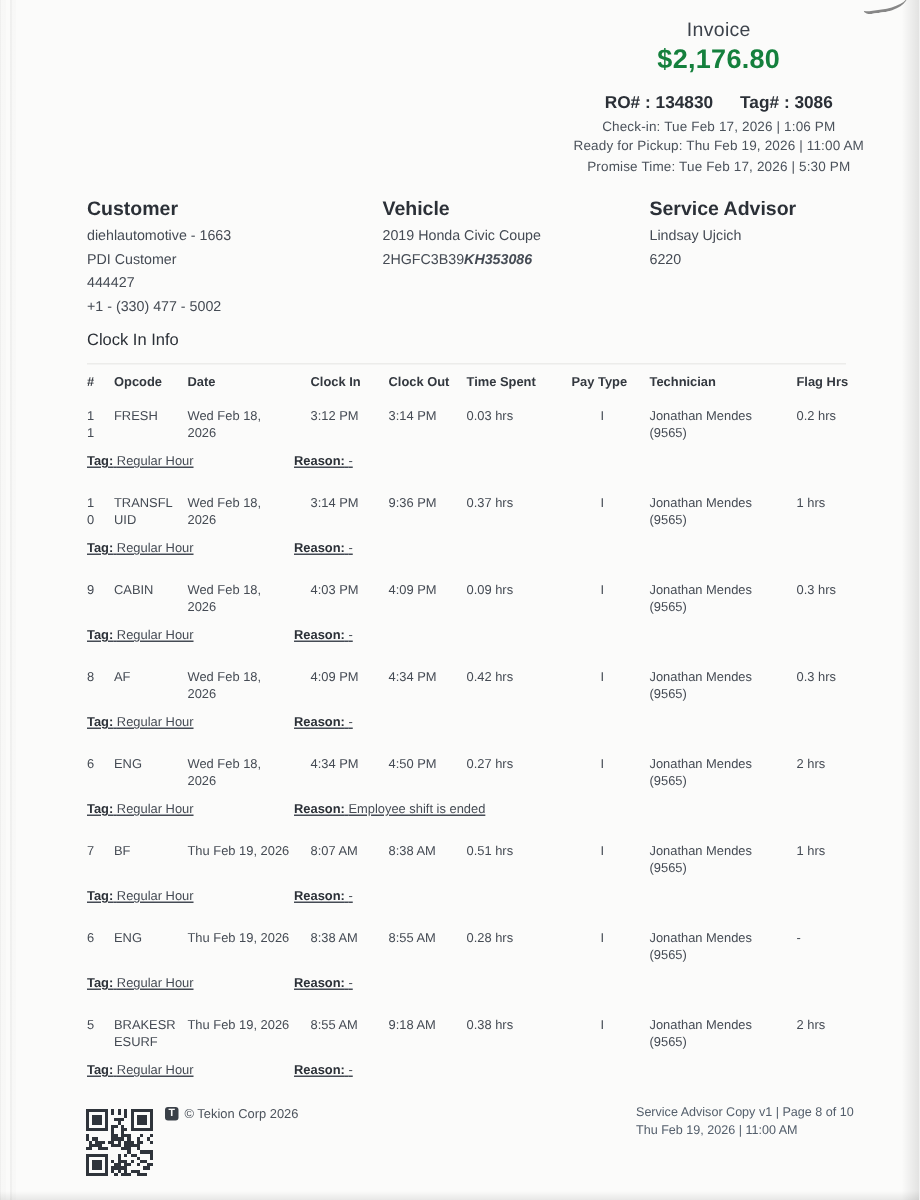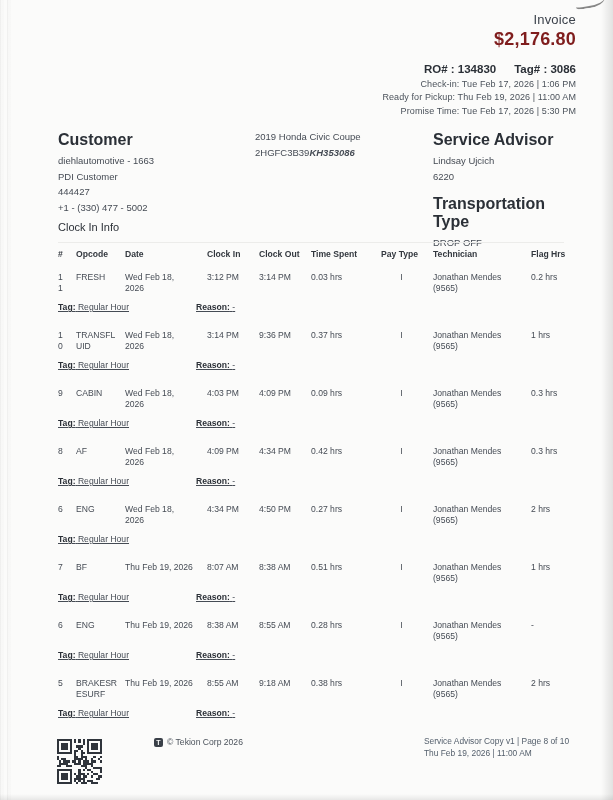--- a/index.html
+++ b/index.html
@@ -27,34 +27,34 @@
     position:absolute; left:0; bottom:0; width:100%; height:6px;
     background:linear-gradient(180deg, rgba(0,0,0,0) 0%, rgba(0,0,0,.08) 100%);
   }
   .scan-corner {
     position:absolute; right:8px; top:-6px; width:30px; height:14px;
     border-bottom:2px solid rgba(40,40,40,.55); border-radius:0 0 60% 20%;
     transform:rotate(-8deg);
   }
 
   
-  .doc-header { position:absolute; top:12px; right:37px; text-align:right;margin-left:40px; }
+  .doc-header { position:absolute; top:12px; right:37px; text-align:center;margin-left:40px; }
   .invoice-title { font-size:13px; color:#3c424b; letter-spacing:.2px; }
-  .invoice-amount { font-size:18px; font-weight:bold; color:#7f1d1d; margin-top:2px; letter-spacing:.2px; }
+  .invoice-amount { font-size:18px; font-weight:bold; color:#15803d; margin-top:2px; letter-spacing:.2px; }
   .ro-line { margin-top:13px; font-size:11.5px; font-weight:bold; color:#2b3037; }
   .ro-line .gap { display:inline-block; width:18px; }
   .meta-line { font-size:9px; color:#4b525b; margin-top:3.5px; letter-spacing:.1px; }
 
   
   .info-grid { position:absolute; top:131px; left:58px; width:507px; }
   .info-col { position:absolute; top:0; }
   .col-customer { left:0; width:185px; }
   .col-vehicle { left:197px; width:165px; }
   .col-advisor { left:375px; width:141px; }
-  .info-label { font-size:16px; font-weight:bold; color:#2b3037; margin-bottom:6px; }
+  .info-label { font-size:13px; font-weight:bold; color:#2b3037; margin-bottom:6px; }
   .info-line { font-size:9.5px; color:#454b54; margin-bottom:4.5px; }
   .vin-suffix { font-style:italic; font-weight:bold; }
   .transport-block { margin-top:13px; }
 
   
   .clockin { position:absolute; top:221px; left:58px; width:506px; }
   .section-title { font-size:11px; font-weight:normal; color:#2b3037; margin-bottom:9px; }
   .tbl { border-top:1px solid #ececea; padding-top:6px; }
   .tbl-head, .row-main {
     display:grid;
@@ -70,21 +70,21 @@
     display:grid; grid-template-columns:138px auto;
     padding:8px 0 9px 0;
     text-decoration:underline;
   }
   .tagtext { font-size:8.6px; color:#454b54; }
   .tagtext b { color:#2b3037; }
 
   
   .footer { position:absolute; left:0; top:731px; width:613px; }
   .qr { position:absolute; left:57px; top:8px; width:45px; height:45px; }
-  .copy-line { position:absolute; left:110px; top:6px; font-size:8.6px; color:#4b525b; display:flex; align-items:center;margin-left:44px; }
+  .copy-line { position:absolute; left:110px; top:6px; font-size:8.6px; color:#4b525b; display:flex; align-items:center; }
   .tekion-logo {
     display:inline-block; width:9px; height:9px; background:#3a4048; color:#fbfbfa;
     font-size:7px; font-weight:bold; text-align:center; line-height:9px; border-radius:2px;
     margin-right:4px;
   }
   .footer-right { position:absolute; left:424px; top:4px; font-size:8.4px; color:#535e6b; line-height:1.45; }
 </style>
 </head>
 <body>
 
@@ -107,31 +107,28 @@
 
   <div class="info-grid">
     <div class="info-col col-customer">
       <div class="info-label">Customer</div>
       <div class="info-line">diehlautomotive - 1663</div>
       <div class="info-line">PDI Customer</div>
       <div class="info-line">444427</div>
       <div class="info-line">+1 - (330) 477 - 5002</div>
     </div>
     <div class="info-col col-vehicle">
+      <div class="info-label">Vehicle</div>
       <div class="info-line">2019 Honda Civic Coupe</div>
       <div class="info-line"><span>2HGFC3B39</span><span class="vin-suffix">KH353086</span></div>
     </div>
     <div class="info-col col-advisor">
       <div class="info-label">Service Advisor</div>
       <div class="info-line">Lindsay Ujcich</div>
       <div class="info-line">6220</div>
-      <div class="transport-block">
-        <div class="info-label">Transportation Type</div>
-        <div class="info-line">DROP OFF</div>
-      </div>
     </div>
   </div>
 
   <div class="clockin">
     <div class="section-title">Clock In Info</div>
     <div class="tbl">
       <div class="tbl-head">
         <span class="th">#</span>
         <span class="th">Opcode</span>
         <span class="th">Date</span>
@@ -235,20 +232,21 @@
       <span class="td">4:34 PM</span>
       <span class="td">4:50 PM</span>
       <span class="td">0.27 hrs</span>
       <span class="td c-pay">I</span>
       <span class="td">Jonathan Mendes
 (9565)</span>
       <span class="td">2 hrs</span>
     </div>
     <div class="row-tag">
       <span class="tagtext"><b class="lbl-tag">Tag:</b> <span>Regular Hour</span></span>
+      <span class="tagtext"><b class="lbl-reason">Reason:</b> <span>Employee shift is ended</span></span>
     </div>
   </div>
 
   <div class="entry">
     <div class="row-main">
       <span class="td">7</span>
       <span class="td">BF</span>
       <span class="td">Thu Feb 19, 2026</span>
       <span class="td">8:07 AM</span>
       <span class="td">8:38 AM</span>

